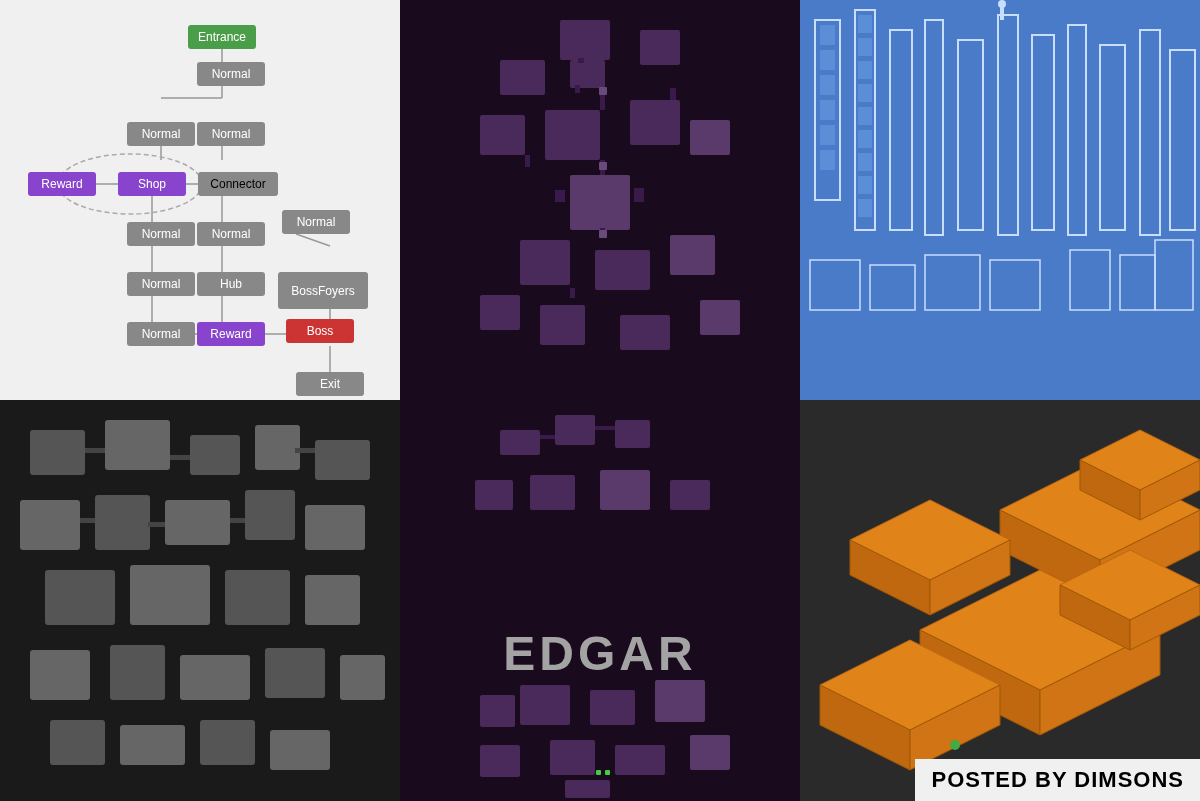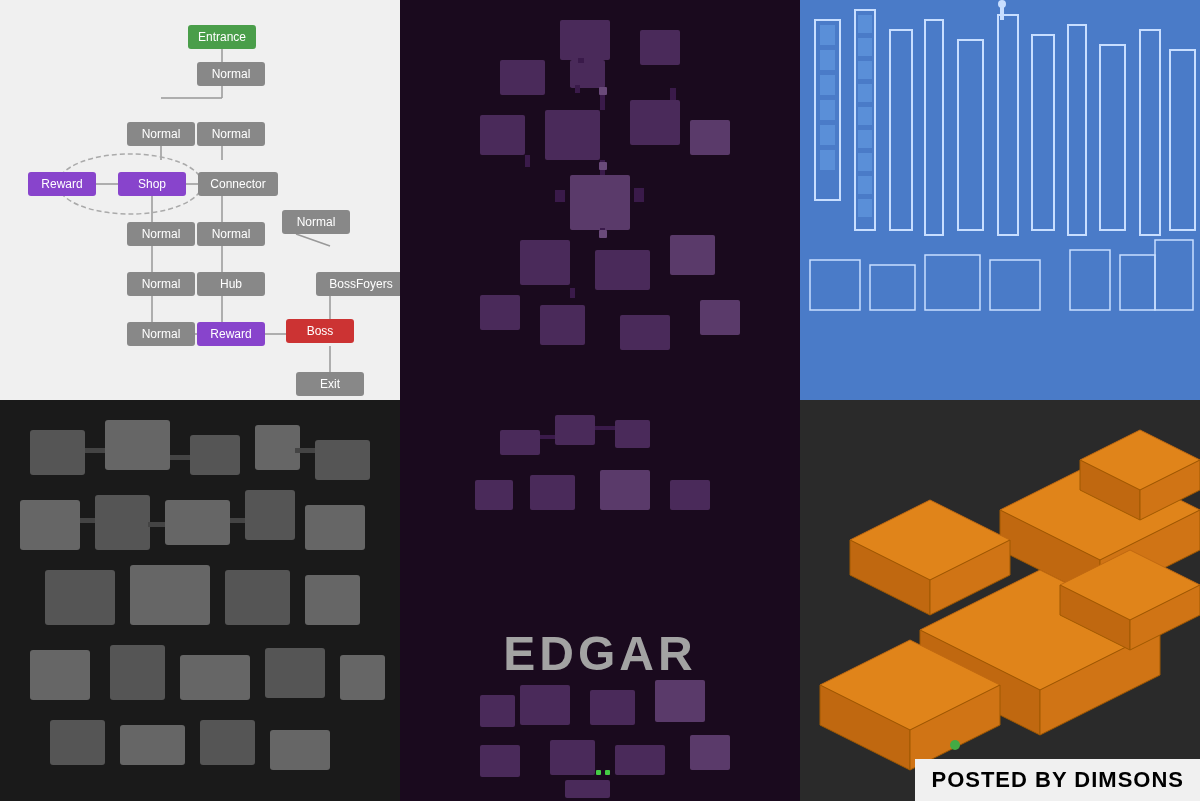--- a/index.html
+++ b/index.html
@@ -97,38 +97,37 @@
 
     .node-shop {
       background: #8844cc;
       color: #fff;
       width: 68px;
       height: 24px;
     }
 
     .node-connector {
       background: #888;
-      color: #ffffff;
+      color: #000000;
       width: 80px;
       height: 24px;
     }
 
     .node-hub {
       background: #888;
       color: #ffffff;
       width: 68px;
       height: 24px;
     }
 
     .node-bossfoyers {
       background: #888;
       color: #fff;
       width: 90px;
-      height: 24px;
-      margin-left: 38px;
+      height: 37px;
     }
 
     .node-boss {
       background: #cc3333;
       color: #fff;
       width: 68px;
       height: 24px;
     }
 
     .node-exit {

